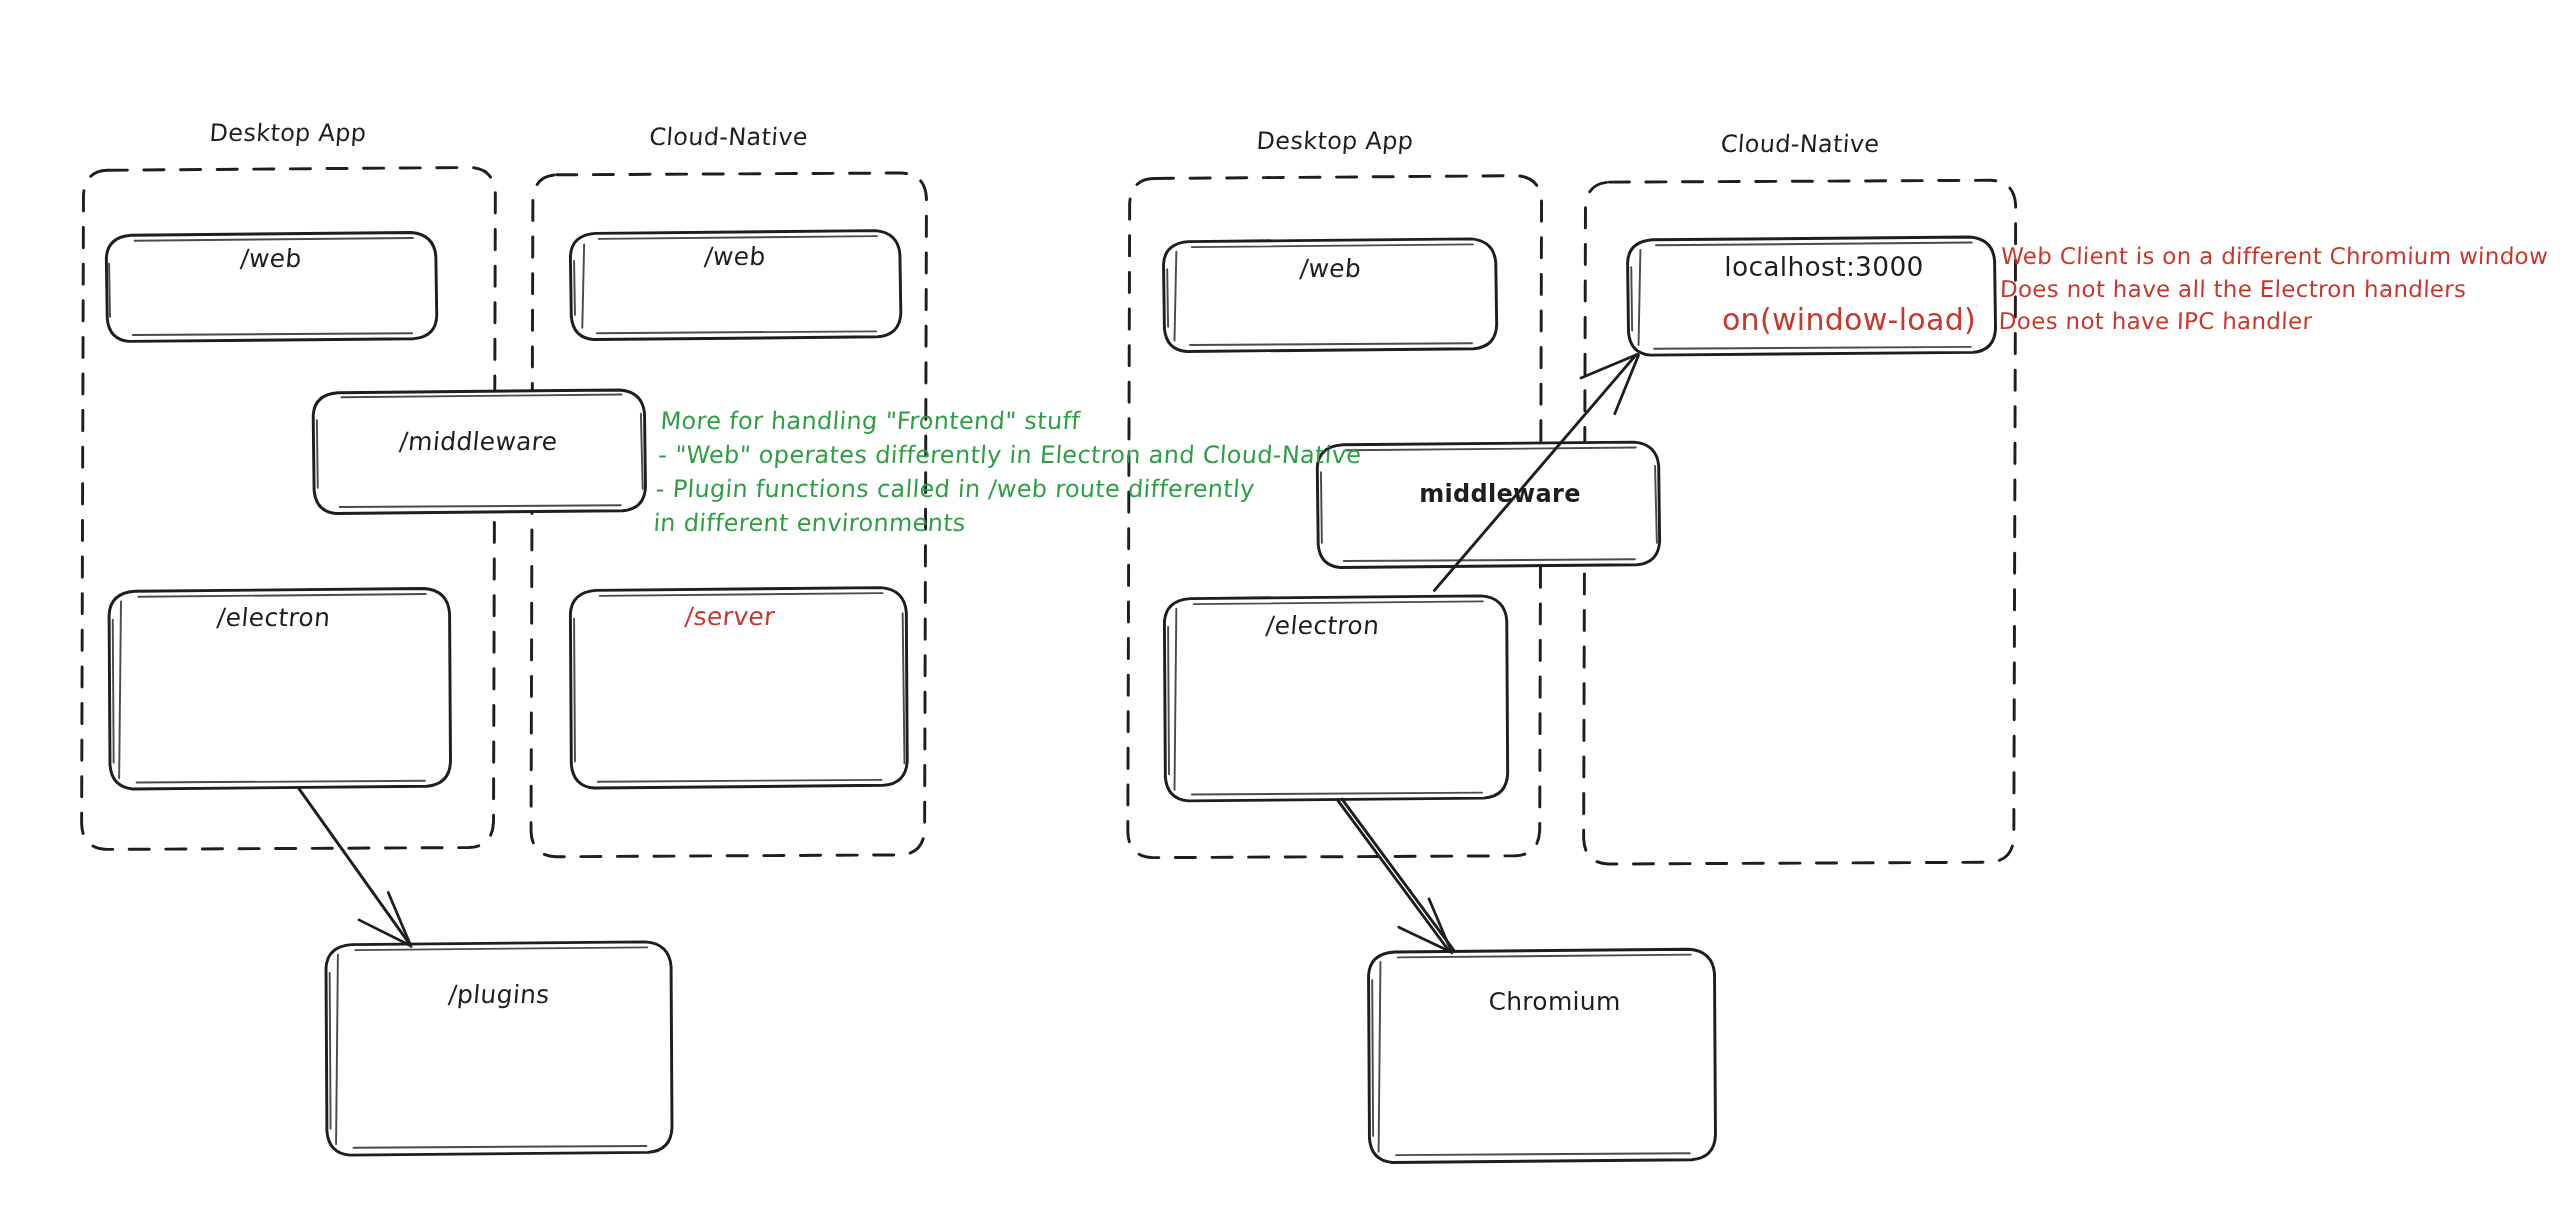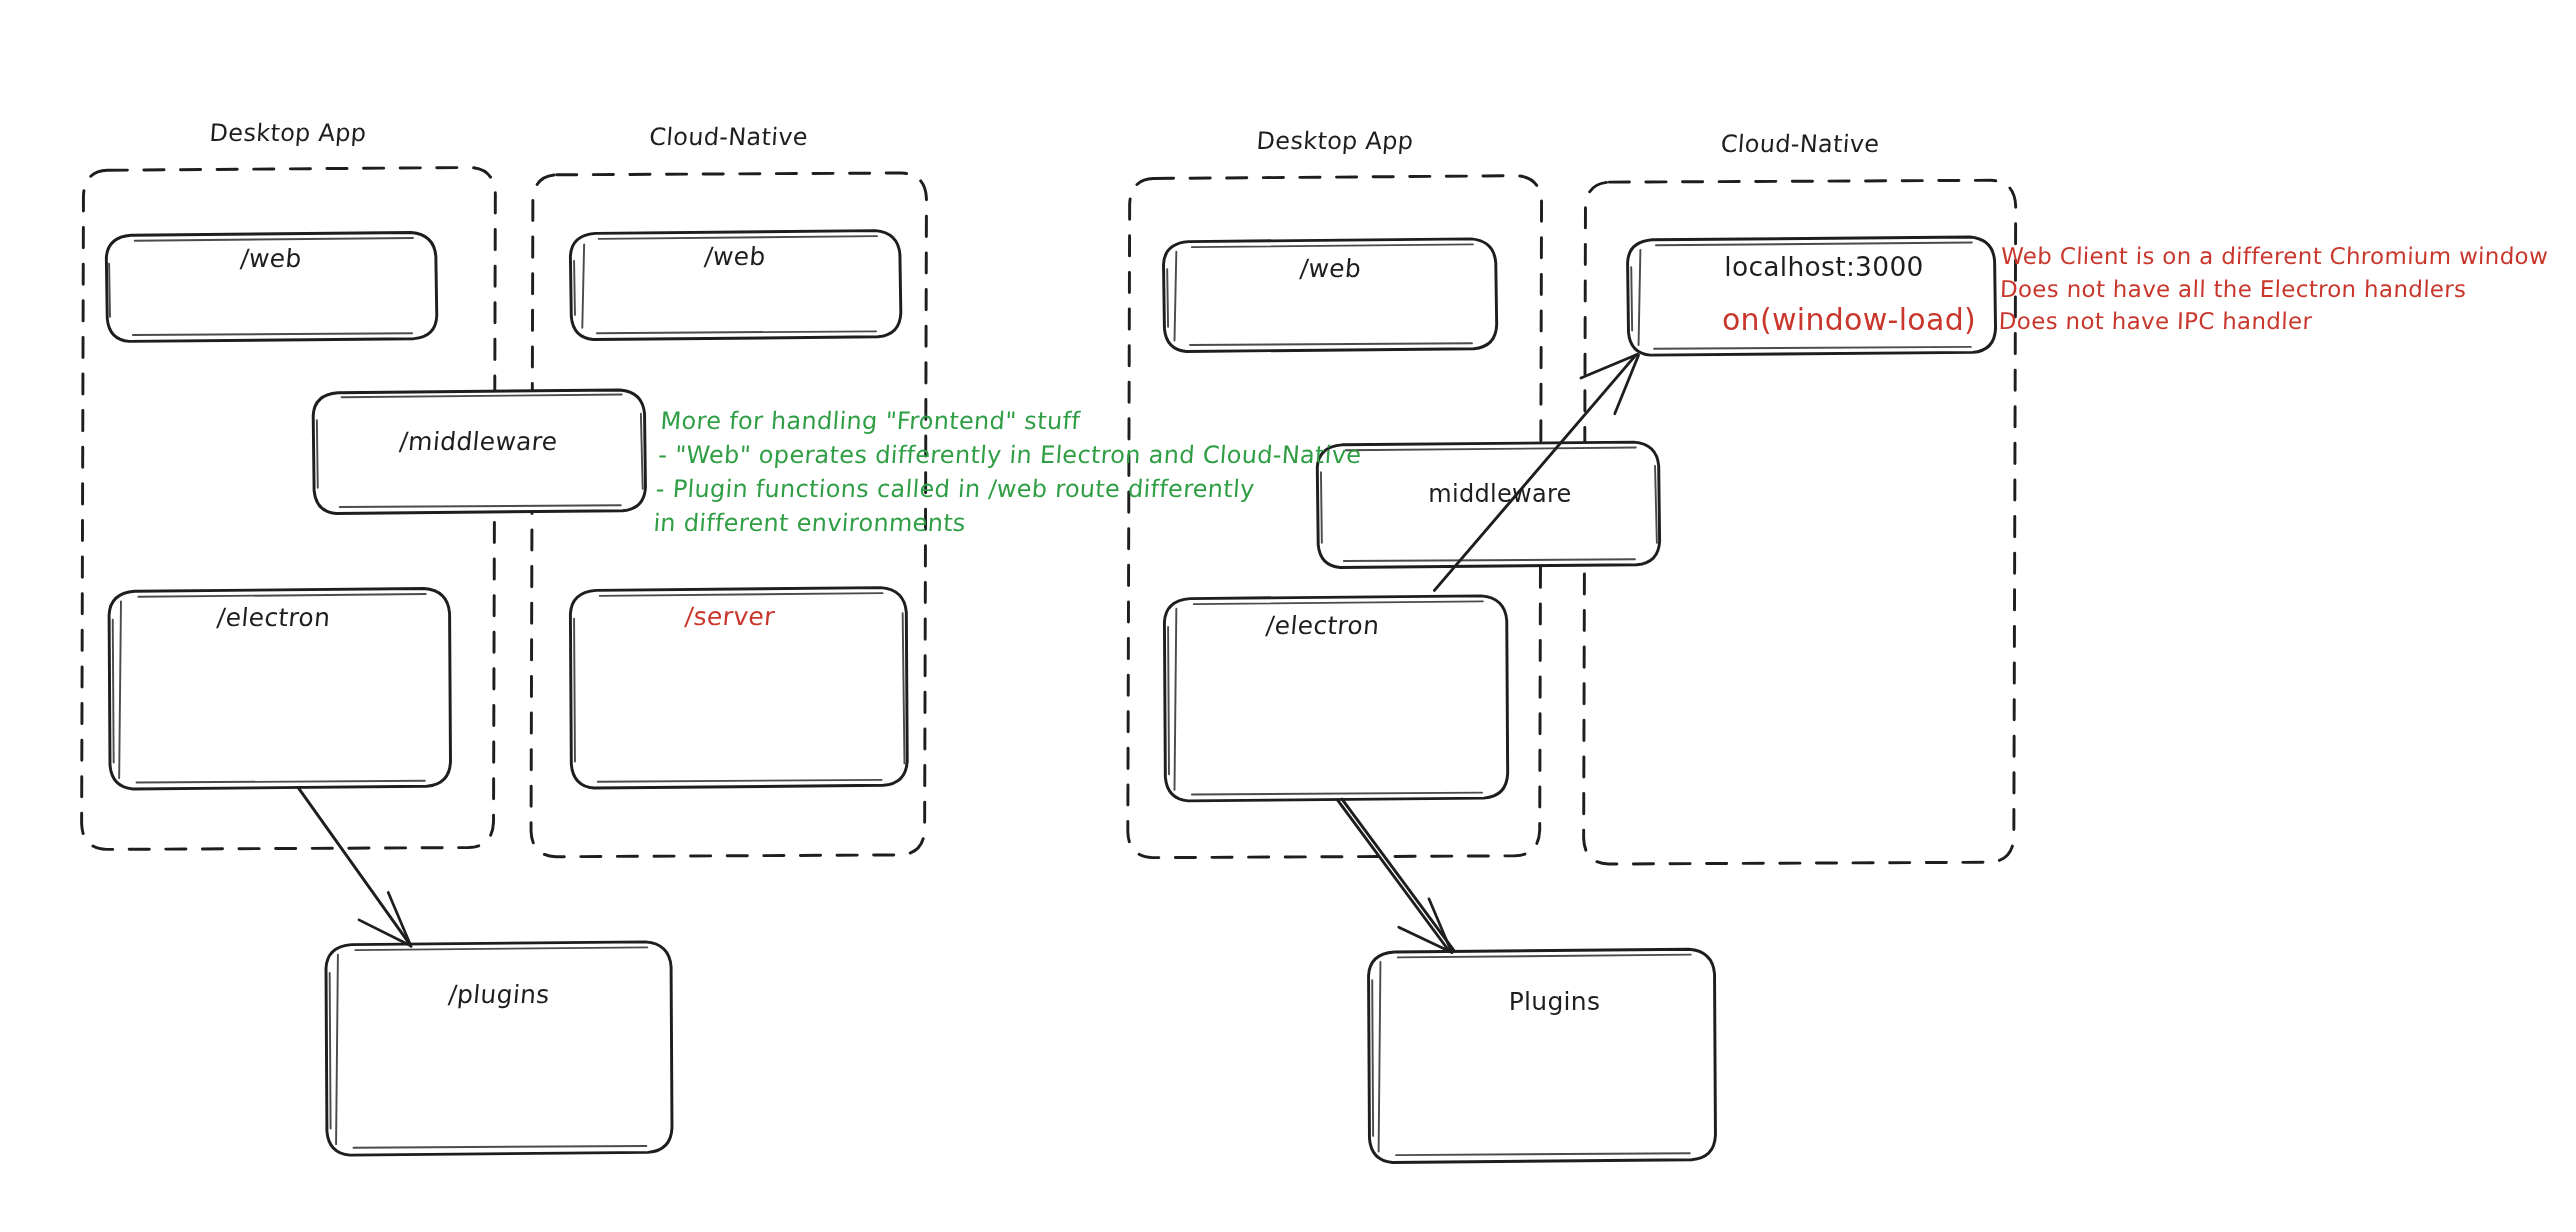--- a/index.html
+++ b/index.html
@@ -227,25 +227,25 @@
 <div class="txt group-label center" style="left:1128px; top:125px; width:414px;">Desktop App</div>
 
 <div class="txt group-label center" style="left:1584px; top:128px; width:432px;">Cloud-Native</div>
 
 <div class="txt node-label center" style="left:1164px; top:252px; width:333px;">/web</div>
 
 <div class="txt node-label plain center" style="left:1628px; top:249px; width:368px; font-size:26.5px;">localhost:3000</div>
 
 <div class="txt node-label plain red center" style="left:1653px; top:299px; width:368px; font-size:30px;">on(window-load)</div>
 
-<div class="txt node-label plain center" style="left:1317px; top:478px; width:342px; font-size:24px;">middleware</div>
+<div class="txt node-label plain center" style="left:1317px; top:478px; width:342px; font-size:24px;font-weight:bold;">middleware</div>
 
 <div class="txt node-label" style="left:1266px; top:609px;">/electron</div>
 
-<div class="txt node-label plain center" style="left:1369px; top:985px; width:347px;">Plugins</div>
+<div class="txt node-label plain center" style="left:1369px; top:985px; width:347px;">Chromium</div>
 
 <div class="txt note green" style="left:657px; top:404px;">More for handling "Frontend" stuff
 - "Web" operates differently in Electron and Cloud-Native
 - Plugin functions called in /web route differently
 in different environments</div>
 
 <div class="txt note-red" style="left:2000px; top:240px;">Web Client is on a different Chromium window
 Does not have all the Electron handlers
 Does not have IPC handler</div>
 

